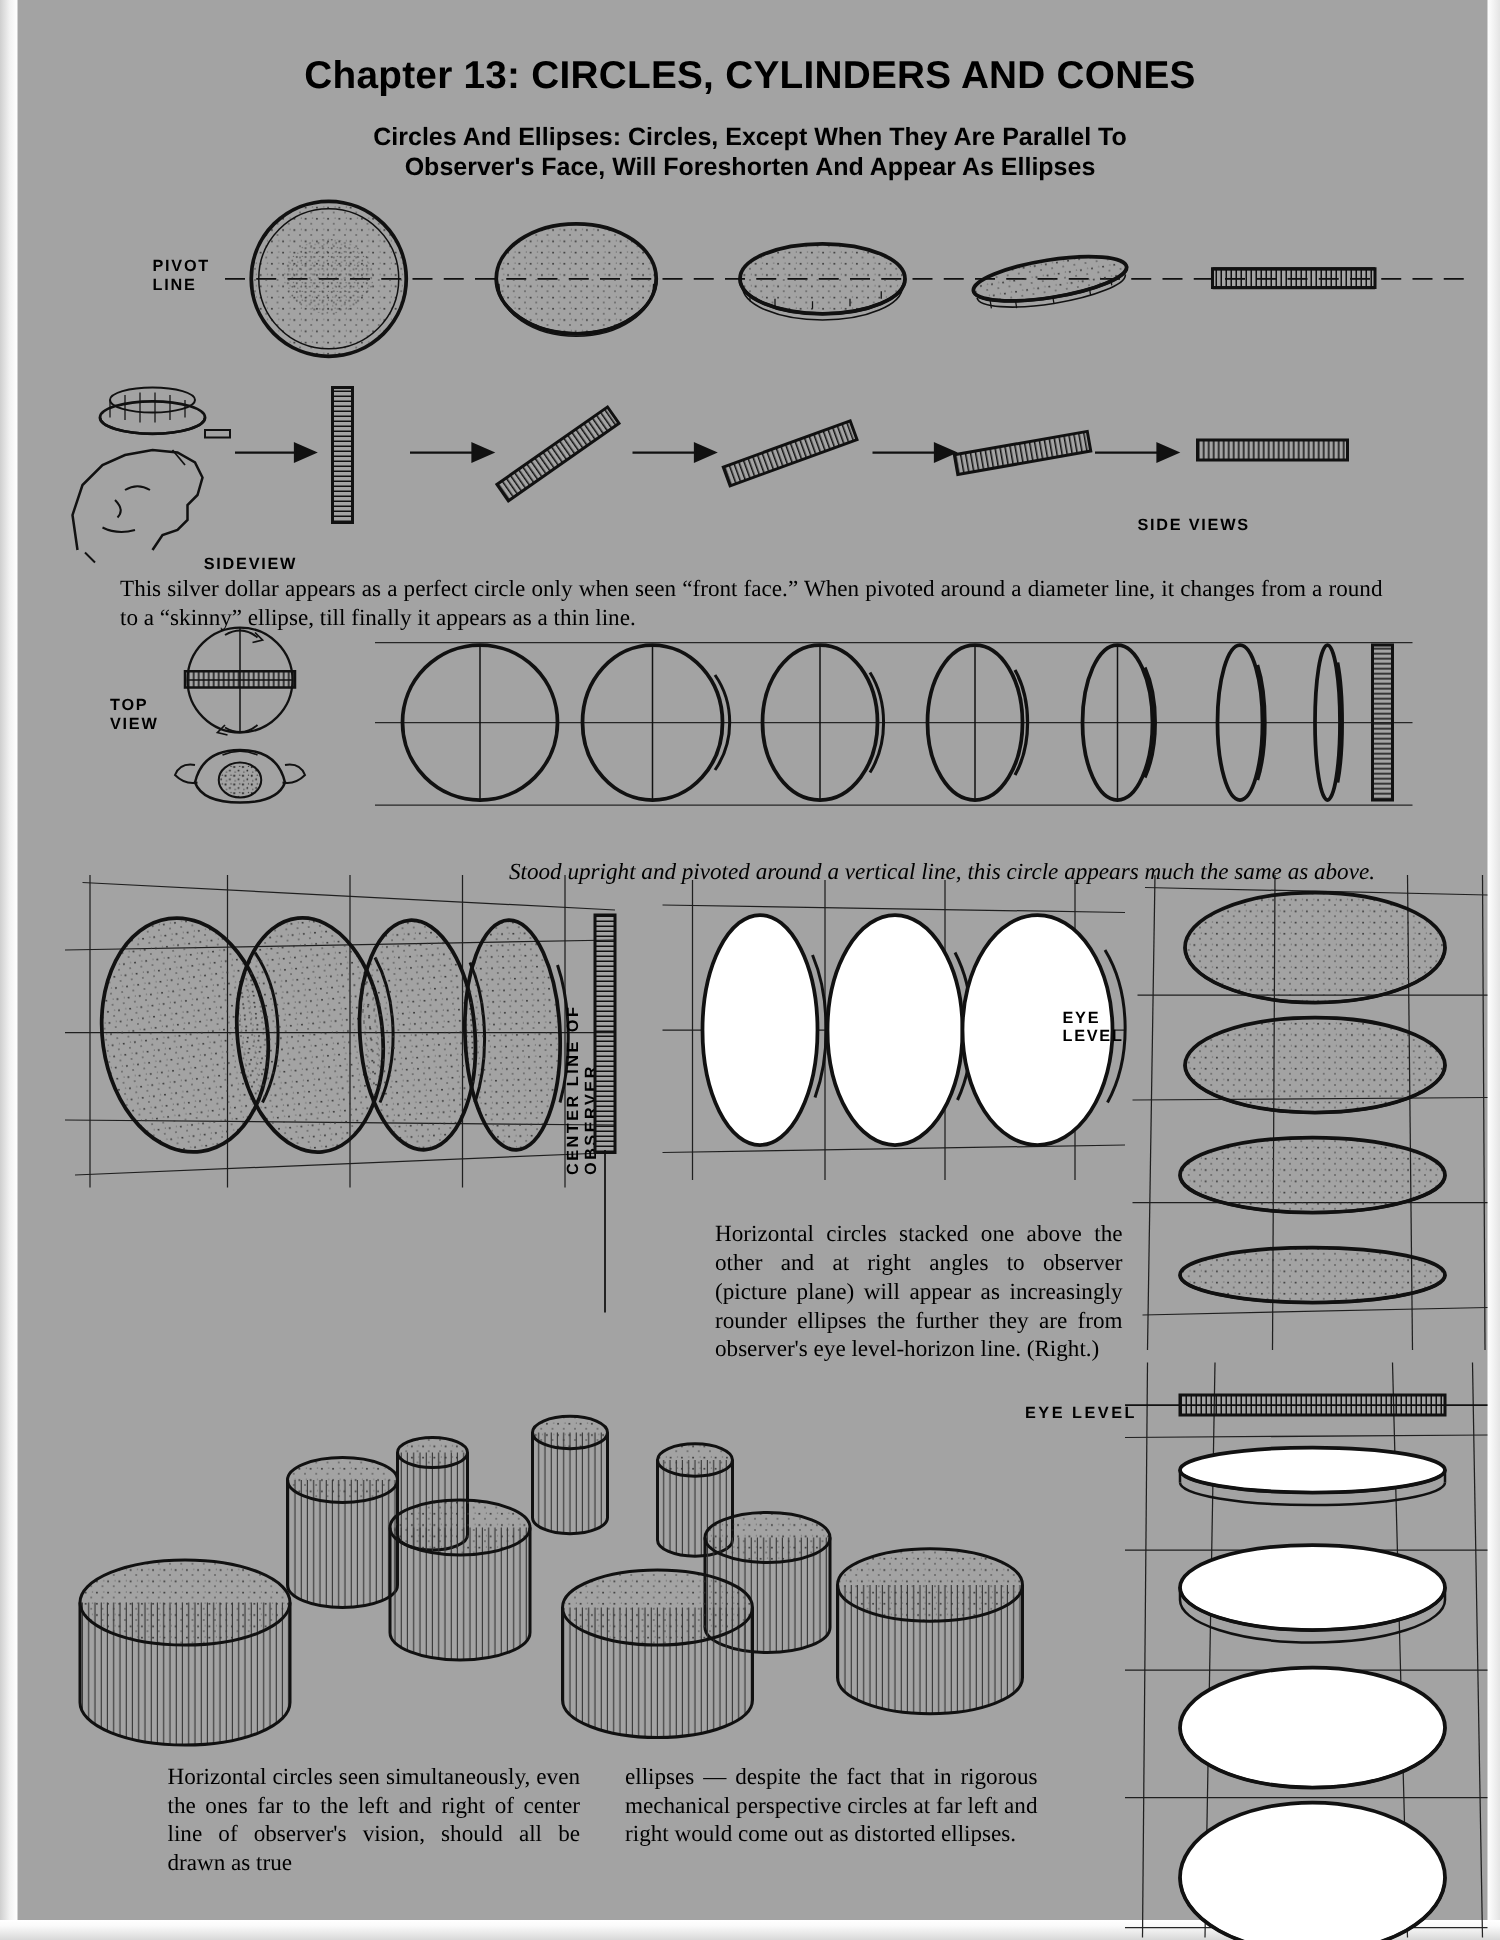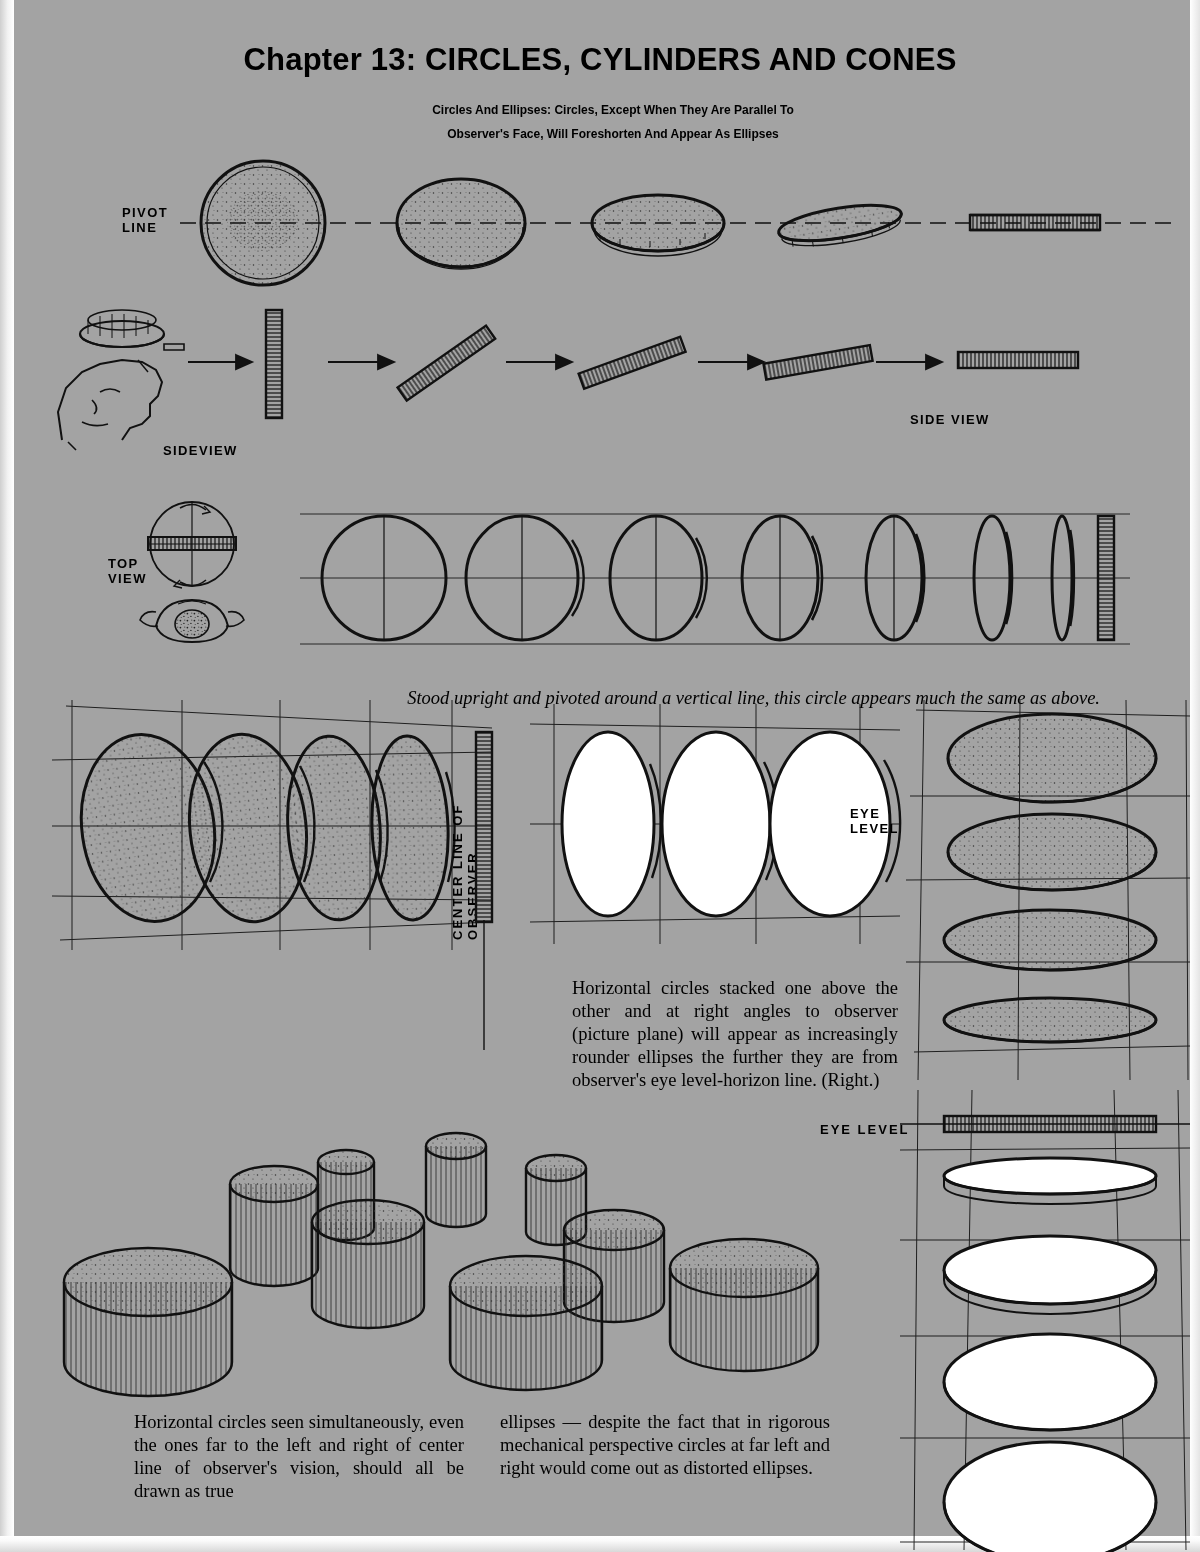--- a/index.html
+++ b/index.html
@@ -50,26 +50,26 @@
     text-align: center;
     font-family: "Liberation Sans", sans-serif;
     font-weight: bold;
     font-size: 31px;
     letter-spacing: 0.2px;
     margin: 0;
   }
   .subtitle {
     position: absolute;
     top: 98px;
-    left: 173px;
+    left: 160px;
     width: 880px;
     text-align: center;
     font-family: "Liberation Sans", sans-serif;
     font-weight: bold;
-    font-size: 12px;
+    font-size: 20px;
     line-height: 24px;
   }
 
   .caption {
     position: absolute;
     font-family: "Liberation Serif", serif;
     font-size: 18.5px;
     line-height: 23px;
     text-align: justify;
   }
@@ -210,24 +210,25 @@
     </g>
     <g transform="rotate(80 782 62)">
       <rect x="774" y="10" width="16" height="108" fill="url(#hatchH)" stroke="#111" stroke-width="2.4"></rect>
     </g>
     <g>
       <rect x="920" y="52" width="120" height="16" fill="url(#hatchV)" stroke="#111" stroke-width="2.4"></rect>
     </g>
   </svg>
 
   <div class="label" style="left:163px; top:412px;margin-top:31px;">SIDEVIEW</div>
-  <div class="label" style="left:910px; top:412px;">SIDE VIEW</div>
-
-
-  <div class="label" style="left:88px; top:556px;margin-left:20px;">
+  <div class="label" style="left:910px; top:412px;">SIDE VIEWS</div>
+
+  <p class="caption" style="left:96px; top:442px; width:1010px;">This silver dollar appears as a perfect circle only when seen “front face.” When pivoted around a diameter line, it changes from a round to a “skinny” ellipse, till finally it appears as a thin line.</p>
+
+  <div class="label" style="left:88px; top:556px;">
     <div>TOP</div>
     <div>VIEW</div>
   </div>
 
   <svg class="fig" style="left:130px; top:500px;" width="130" height="150" viewBox="0 0 130 150">
     <g stroke="#111" fill="none" stroke-width="1.8">
       <circle cx="62" cy="44" r="42"></circle>
       <line x1="20" y1="44" x2="104" y2="44" stroke-width="1.2"></line>
       <line x1="62" y1="2" x2="62" y2="86" stroke-width="1.2"></line>
       <rect x="18" y="37" width="88" height="13" fill="url(#hatchV)" stroke="#111" stroke-width="2"></rect>

